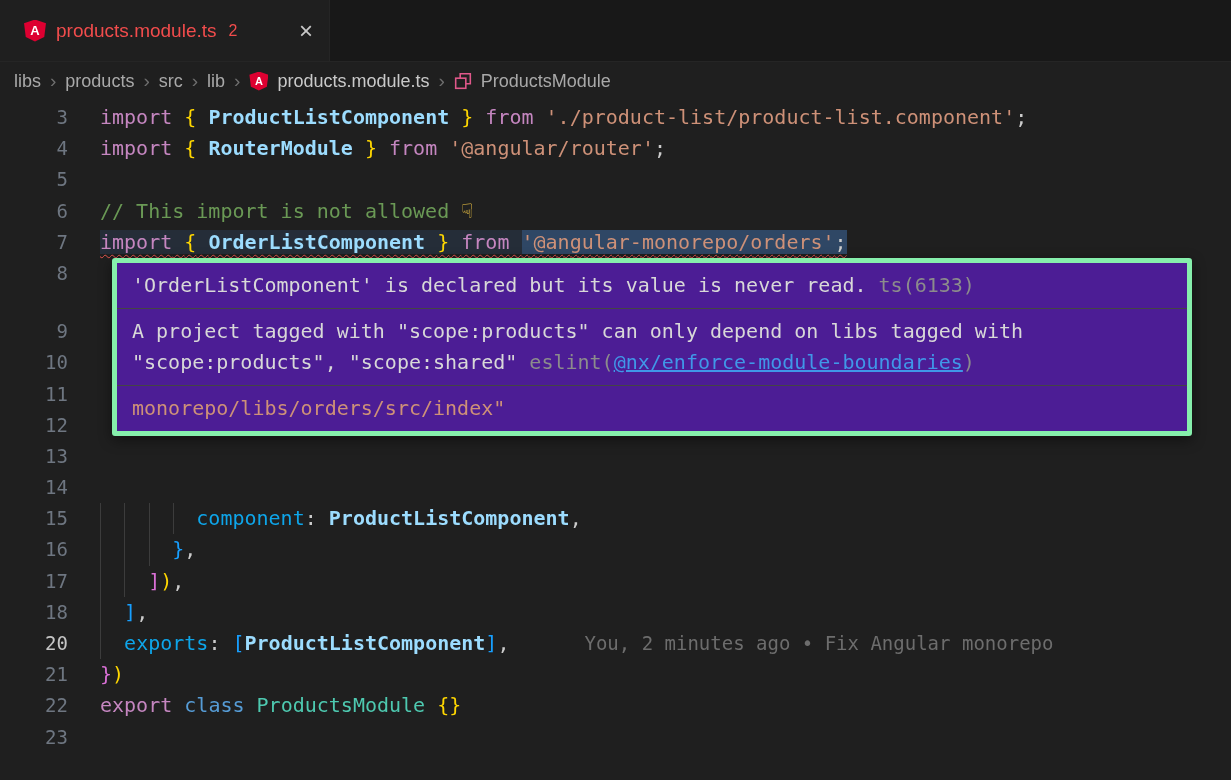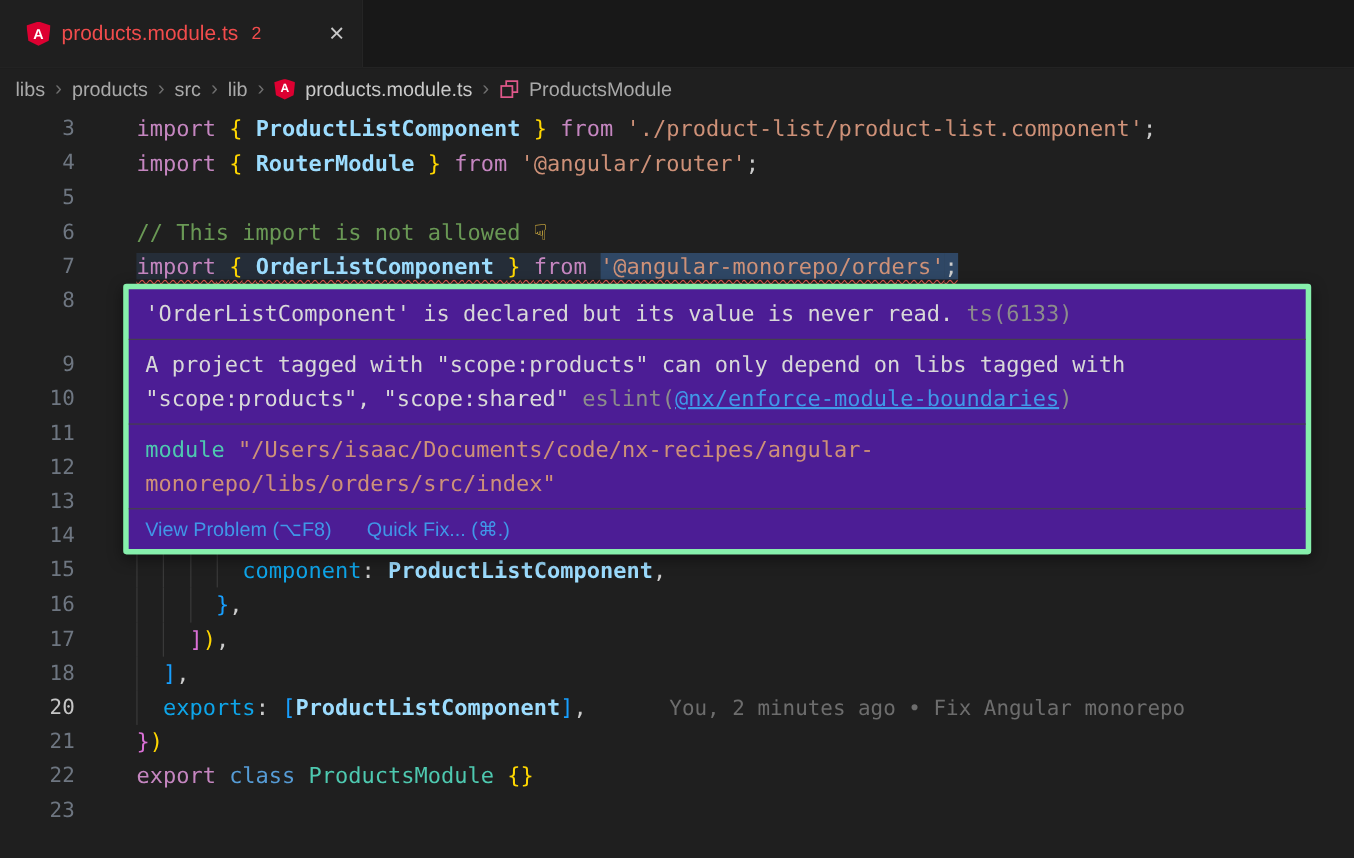--- a/index.html
+++ b/index.html
@@ -19,21 +19,21 @@
   .bc-sep{color:#6f6f6f;font-size:19px;}
   .bc-item{cursor:pointer;}
   .bc-file{color:#c9c9c9;}
   .cls-icon{width:18px;height:18px;flex:none;}
 
   
   .editor{position:relative;padding-top:2px;font-family:"DejaVu Sans Mono",monospace;font-size:20px;color:#cccccc;}
   .row{display:flex;height:31.2px;line-height:31.2px;white-space:pre;}
   .num{width:68px;text-align:right;color:#6e7681;font-size:19px;flex:none;}
   .row.active .num{color:#c6c6c6;}
-  .code{margin-left:56px;position:relative;}
+  .code{margin-left:32px;position:relative;}
   .guide{position:absolute;top:0;bottom:0;width:1px;background:#3c3c3c;}
   .blame{color:#6d6d6d;margin-left:75px;font-size:19px;}
 
   
   .kw{color:#C586C0}
   .cls{color:#9CDCFE;font-weight:bold}
   .str{color:#CE9178}
   .cmt{color:#6A9955}
   .pl{color:#cccccc}
   .prop{color:#0ea5e9}
@@ -118,24 +118,19 @@
     <div class="hover">
       <div>
           <div class="hsec">
             <div class="hline"><span class="txt">'OrderListComponent' is declared but its value is never read.</span><span class="dim"> ts(6133)</span></div>
           </div>
           <div class="hsec">
             <div class="hline"><span class="txt">A project tagged with "scope:products" can only depend on libs tagged with</span></div>
             <div class="hline"><span class="txt">"scope:products", "scope:shared" </span><span class="dim">eslint(</span><span class="link">@nx/enforce-module-boundaries</span><span class="dim">)</span></div>
           </div>
           <div class="hsec">
-            <div class="hline"><span class="kw2">module</span><span class="txt"> </span><span class="str">"/Users/isaac/Documents/code/nx-recipes/angular-</span></div>
             <div class="hline"><span class="str">monorepo/libs/orders/src/index"</span></div>
           </div>
-        </div>
-      <div class="hactions">
-          <span class="haction">View Problem (⌥F8)</span>
-          <span class="haction">Quick Fix... (⌘.)</span>
         </div>
     </div>
   </div>
 
 </div>
 
 </body></html>

